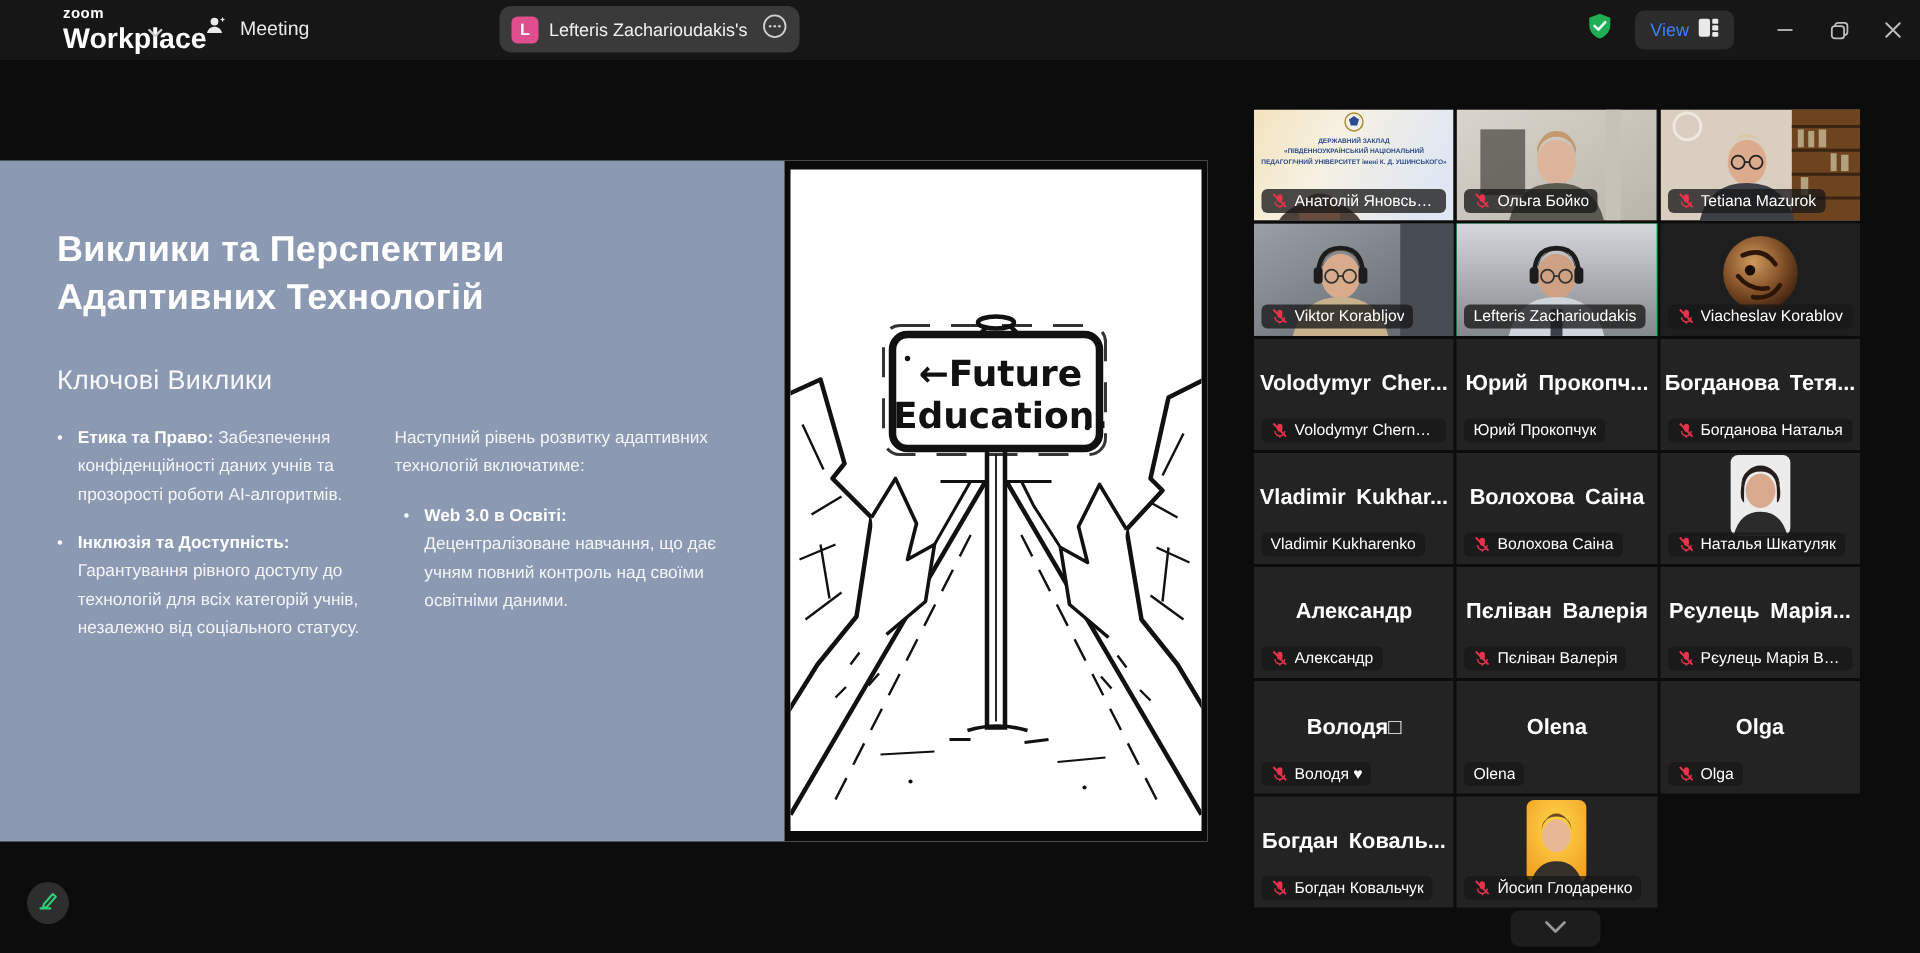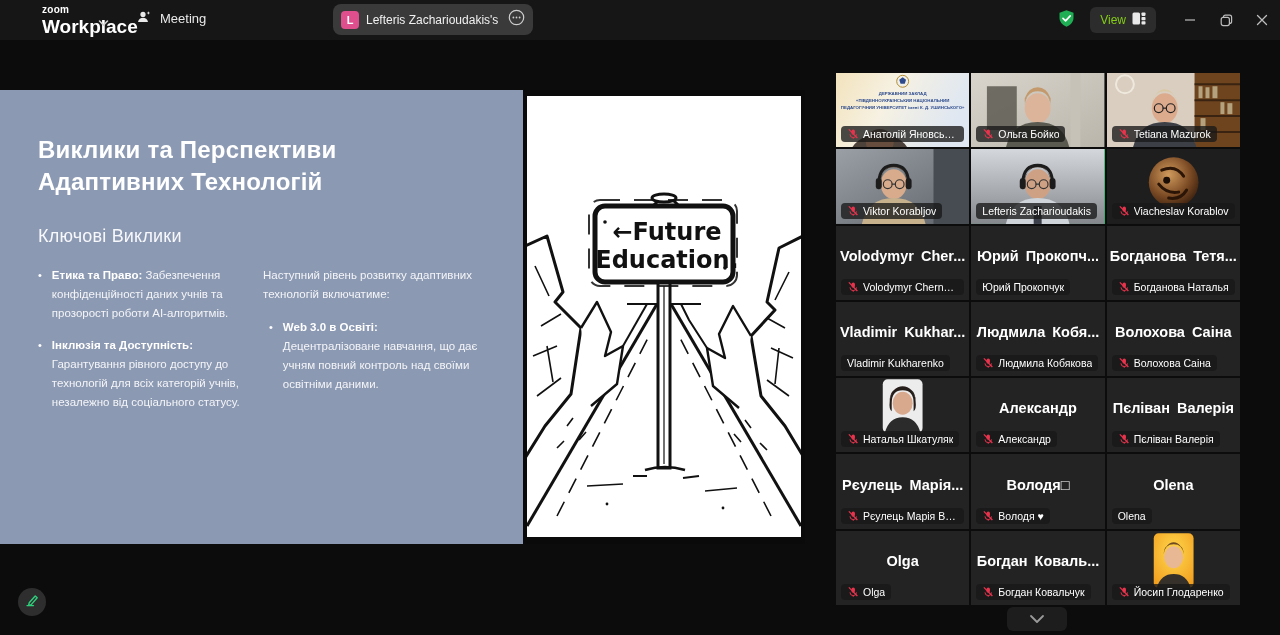--- a/index.html
+++ b/index.html
@@ -14,26 +14,26 @@
   .logo-chevron { position:absolute; left:98px; top:13px; }
   .meeting-tab { position:absolute; left:136px; top:9px; display:flex; align-items:center; gap:8px;
                  color:#e9e9e9; font-size:13px; }
   .share-pill { position:absolute; left:333px; top:4px; width:200px; height:31px; background:#3a3a3a;
                 border-radius:8px; display:flex; align-items:center; padding:0 8px; gap:7px; }
   .share-badge { width:18px; height:18px; border-radius:4px; background:#df4f8e; color:#fff;
                  font-size:11px; font-weight:bold; display:flex; align-items:center; justify-content:center; }
   .share-label { color:#f1f1f1; font-size:12px; white-space:nowrap; overflow:hidden; flex:1; }
   .right-cluster { position:absolute; right:0; top:0; height:40px; display:flex; align-items:center; }
   .view-pill { display:flex; align-items:center; gap:6px; background:#2c2c2c; border-radius:6px;
-               padding:5px 10px; color:#84cc16; font-size:12px; margin-left:14px; }
+               padding:5px 10px; color:#3b82f6; font-size:12px; margin-left:14px; }
   .winbtn { width:36px; height:40px; display:flex; align-items:center; justify-content:center; }
   .win-spacer { width:16px; }
 
   
-  .slide { position:absolute; left:0; top:90px; width:805px; height:454px; }
+  .slide { position:absolute; left:0; top:107px; width:805px; height:454px; }
   .slide-blue { position:absolute; left:0; top:0; width:523px; height:454px; background:#8c99b3; }
   .slide-title { position:absolute; left:38px; top:44px; width:440px; color:#fff;
                  font-size:24px; font-weight:bold; line-height:1.32; letter-spacing:.2px; }
   .col-head { position:absolute; top:136px; color:#f7f8fb; font-size:18px; letter-spacing:.2px; }
   .ch-left { left:38px; } .ch-right { left:263px; }
   .col { position:absolute; top:176px; color:rgba(255,255,255,.9); font-size:11.5px; line-height:19px; }
   .col-l { left:38px; width:205px; } .col-r { left:263px; width:215px; }
   .bullet { display:flex; gap:10px; margin-bottom:13px; }
   .bullet .dot::before { content:"•"; color:#fff; font-size:11px; }
   .bullet b { color:#fff; }
@@ -418,32 +418,20 @@
         <span class="bn">Богданова Наталья</span>
       </div>
     </div>
     <div class="tile">
       <div class="big">Vladimir Kukhar...</div>
       <div class="badge">
         <span class="bn">Vladimir Kukharenko</span>
       </div>
     </div>
     <div class="tile">
-      <div class="big">Людмила Кобя...</div>
-      <div class="badge">
-        <svg width="12" height="12" viewBox="0 0 16 16">
-          <rect x="6" y="2" width="4.6" height="7" rx="2.3" fill="#e8334d"></rect>
-          <path d="M4 8.5a4.3 4.3 0 0 0 8.6 0" fill="none" stroke="#e8334d" stroke-width="1.3"></path>
-          <line x1="8.3" y1="12.6" x2="8.3" y2="14.4" stroke="#e8334d" stroke-width="1.3"></line>
-          <line x1="2.5" y1="1.8" x2="13.8" y2="13.4" stroke="#e8334d" stroke-width="1.7"></line>
-        </svg>
-        <span class="bn">Людмила Кобякова</span>
-      </div>
-    </div>
-    <div class="tile">
       <div class="big">Волохова Саіна</div>
       <div class="badge">
         <svg width="12" height="12" viewBox="0 0 16 16">
           <rect x="6" y="2" width="4.6" height="7" rx="2.3" fill="#e8334d"></rect>
           <path d="M4 8.5a4.3 4.3 0 0 0 8.6 0" fill="none" stroke="#e8334d" stroke-width="1.3"></path>
           <line x1="8.3" y1="12.6" x2="8.3" y2="14.4" stroke="#e8334d" stroke-width="1.3"></line>
           <line x1="2.5" y1="1.8" x2="13.8" y2="13.4" stroke="#e8334d" stroke-width="1.7"></line>
         </svg>
         <span class="bn">Волохова Саіна</span>
       </div>

